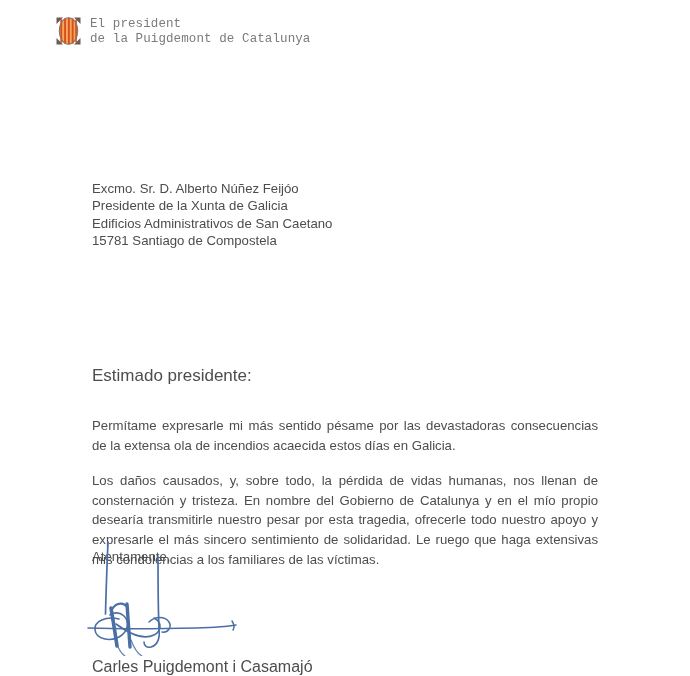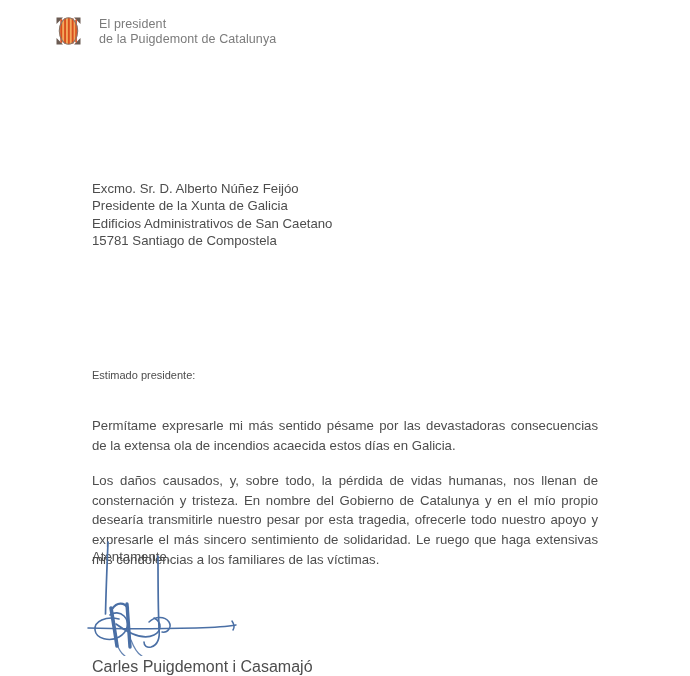--- a/index.html
+++ b/index.html
@@ -16,21 +16,22 @@
     overflow: hidden;
   }
 
   
   .letterhead {
     position: absolute;
     left: 56px;
     top: 17px;
     display: flex;
     align-items: flex-start;
-    gap: 18px;
+    gap: 9px;
+    font-family: Liberation Mono, monospace;
   }
   .emblem {
     width: 25px;
     height: 28px;
     flex: 0 0 auto;
     display: block;
   }
   .letterhead-text {
     padding-top: 0px;
   }
@@ -57,21 +58,21 @@
   }
   .address-line.underlined {
     text-underline-offset: 2px;
   }
 
   
   .salutation {
     position: absolute;
     left: 92px;
     top: 367px;
-    font-size: 11px;
+    font-size: 17px;
     line-height: 17.5px;
     color: #4d4d4d;
   }
   .body-copy {
     position: absolute;
     left: 92px;
     top: 400px;
     width: 506px;
   }
   .body-para {

